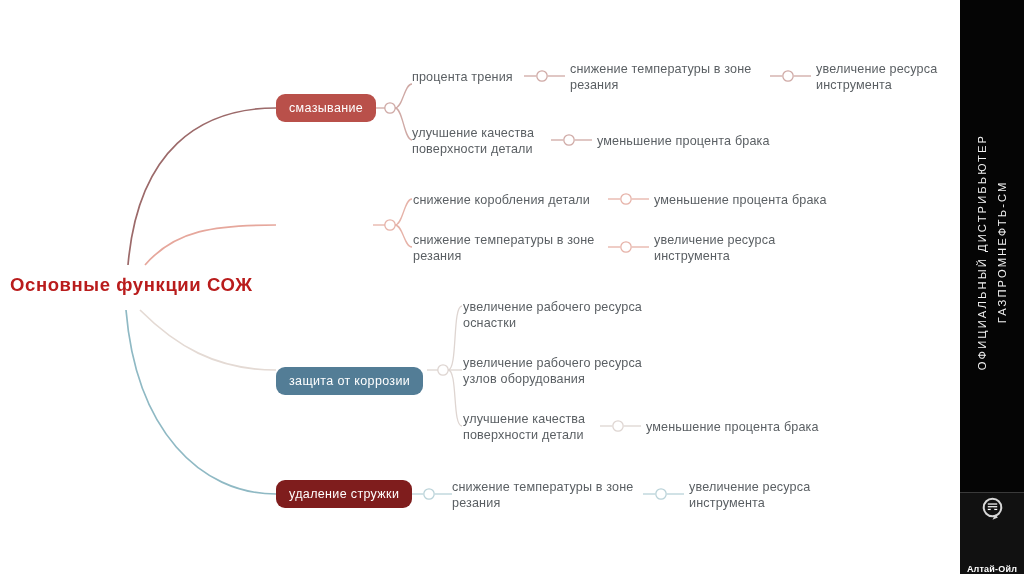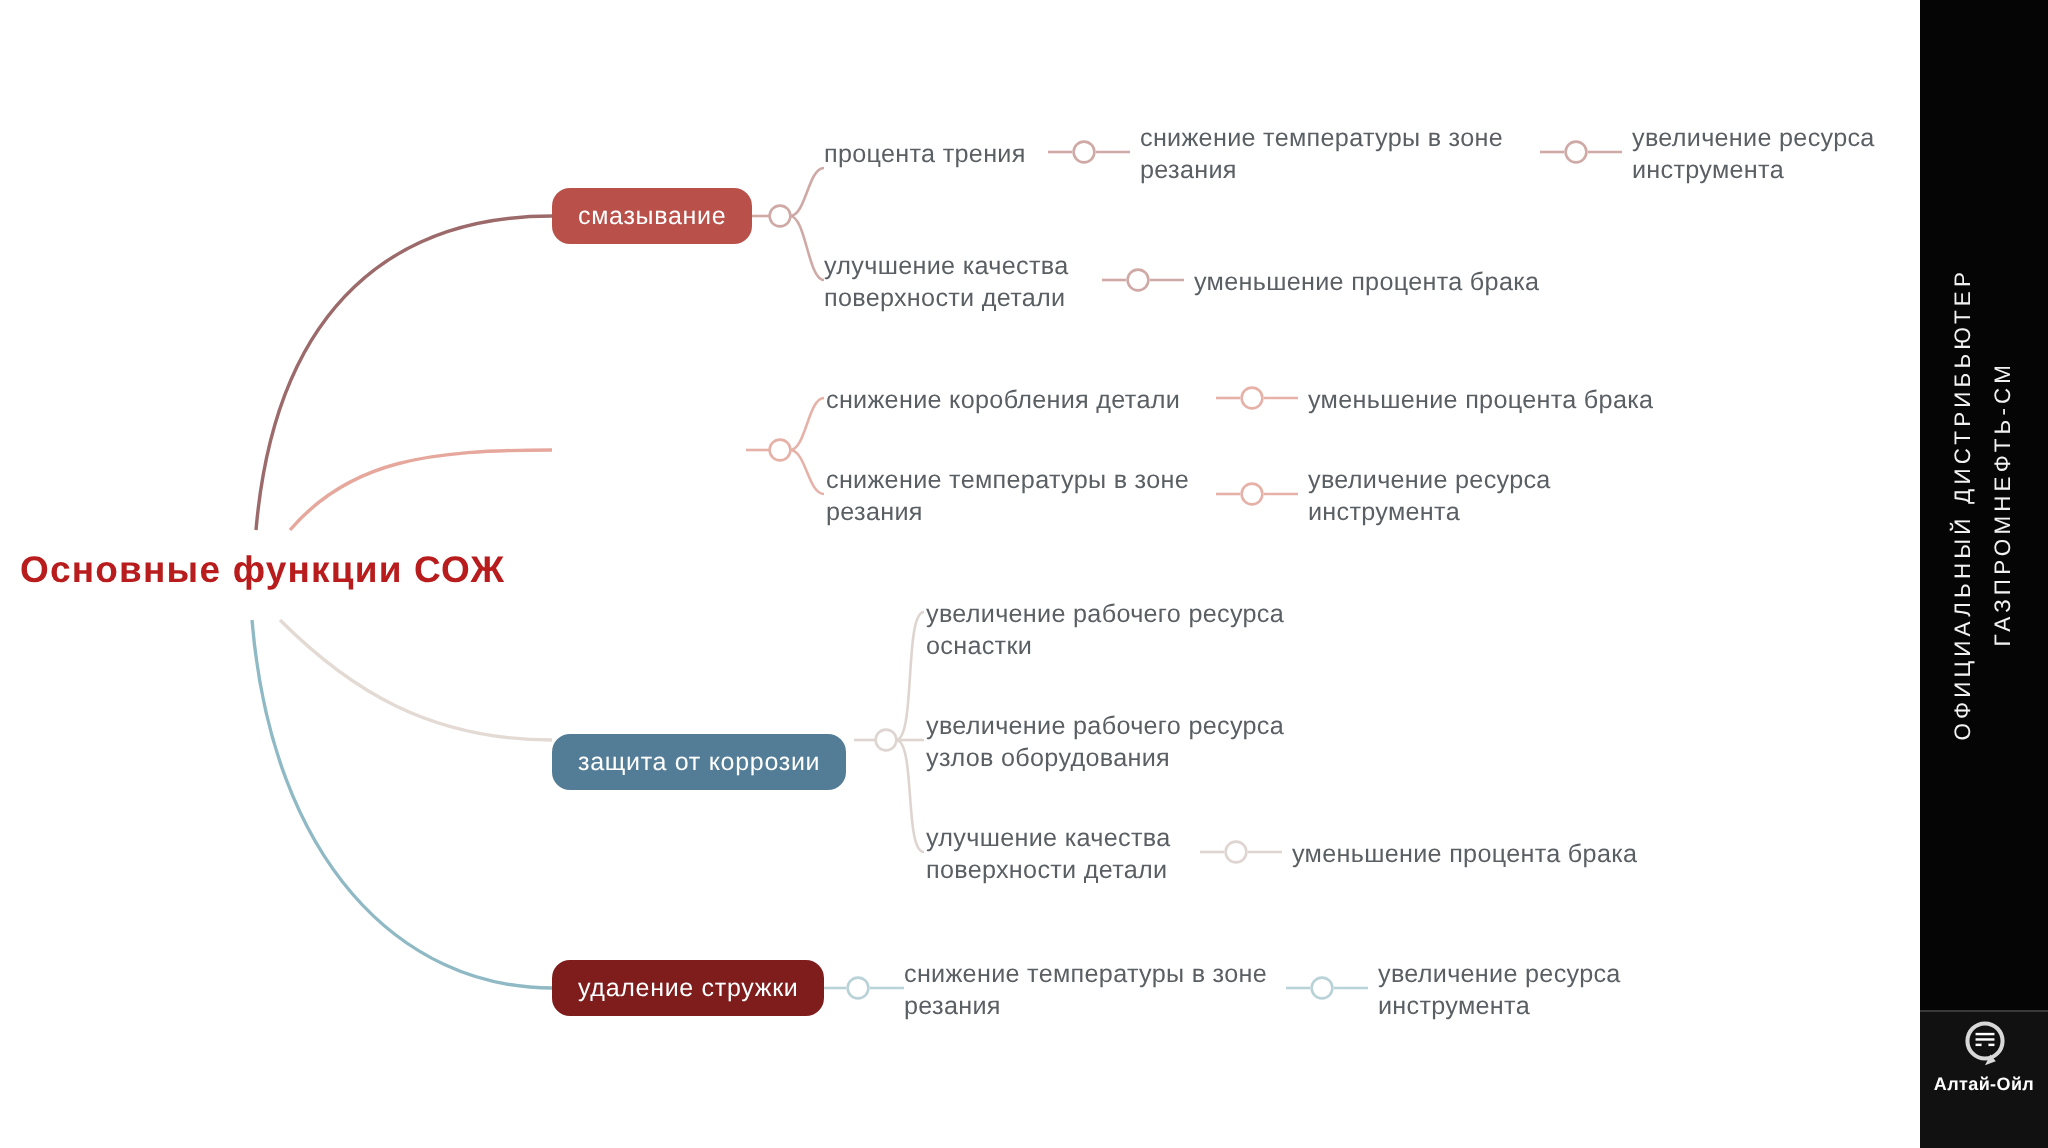--- a/index.html
+++ b/index.html
@@ -94,27 +94,27 @@
     text-align: center;
     white-space: pre-line;
   }
 
   
   .logo-box {
     position: absolute;
     right: 0;
     bottom: 0;
     width: 64px;
-    height: 69px;
+    height: 82px;
     background: #111111;
     border-top: 1px solid #3a3a3a;
     display: flex;
     flex-direction: column;
     align-items: center;
-    justify-content: flex-start;
+    justify-content: space-between;
     padding-top: 3px;
     box-sizing: border-box;
   }
   .logo-mark {
     width: 27px;
     height: 27px;
     position: relative;
   }
   .logo-name {
     color: #ffffff;

